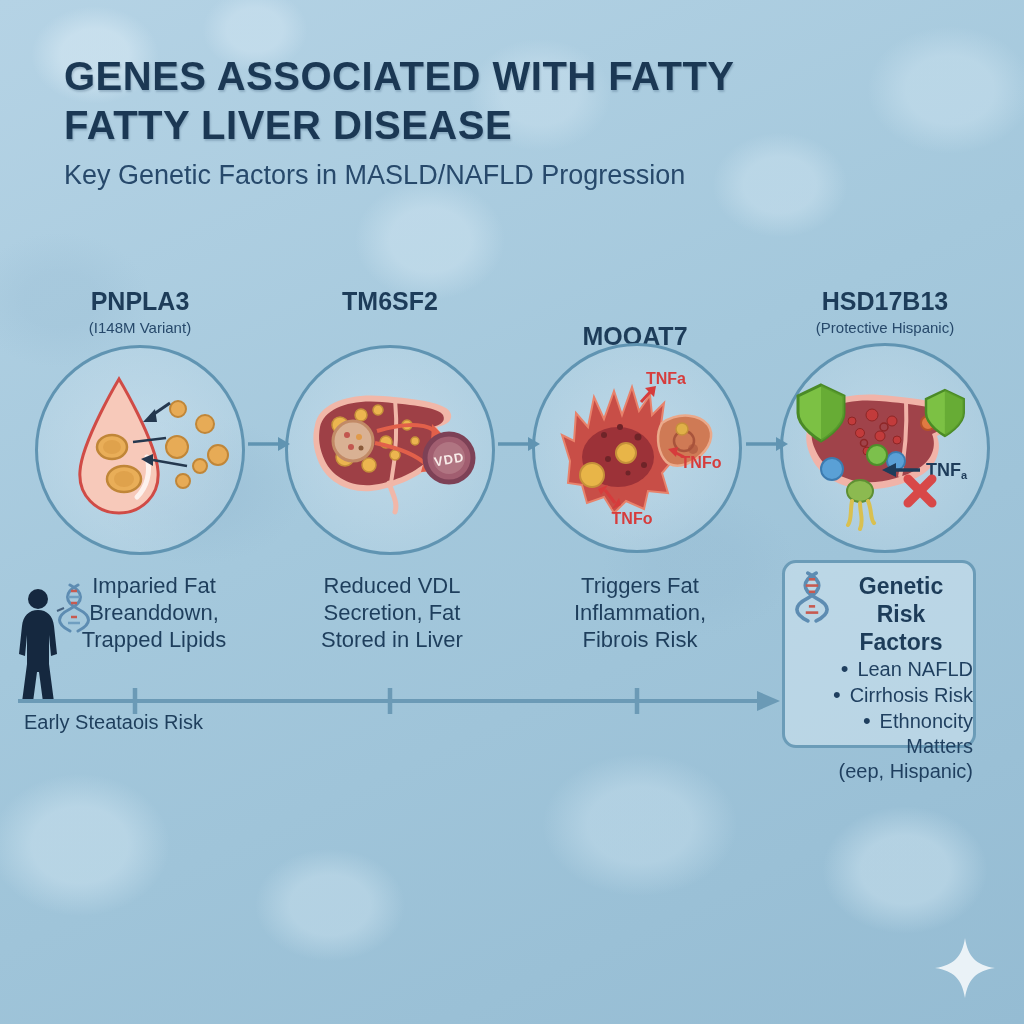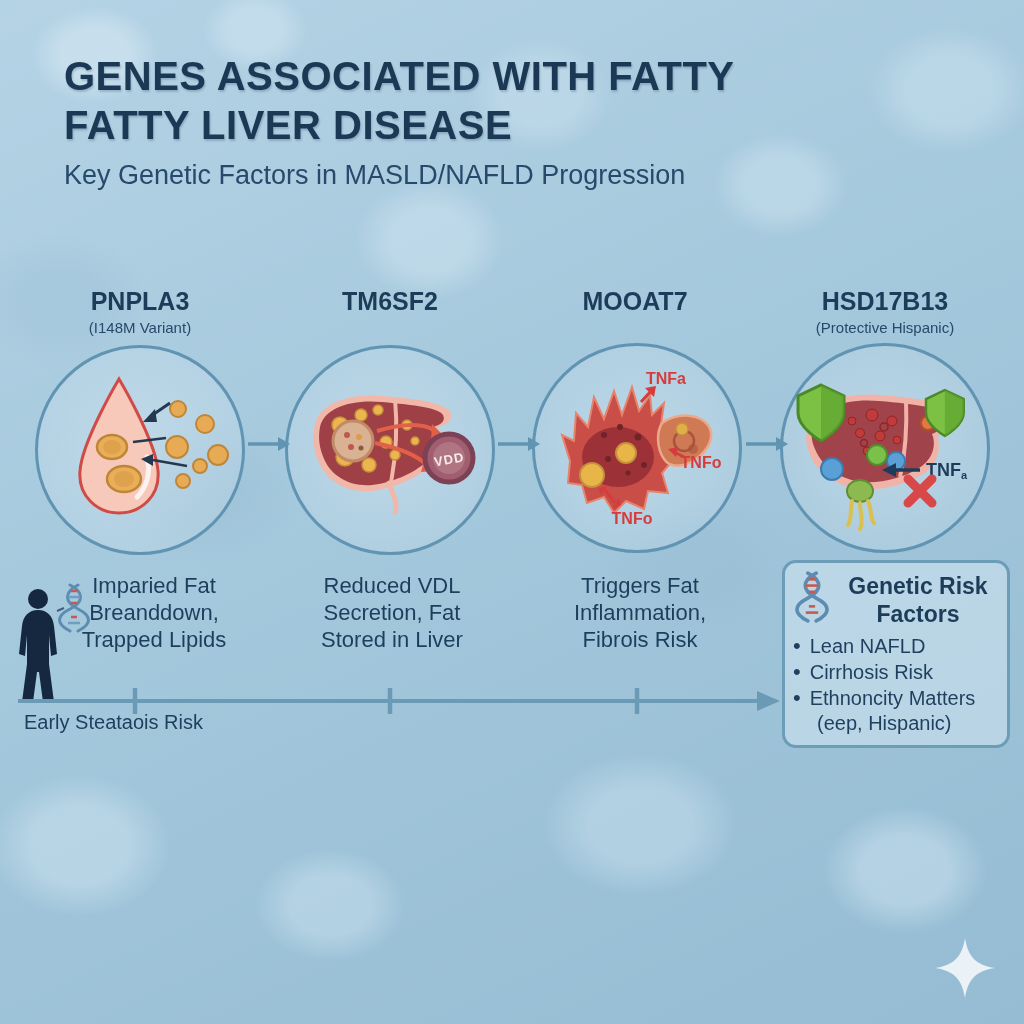--- a/index.html
+++ b/index.html
@@ -26,43 +26,43 @@
   .abs { position:absolute; }
   
   .title { left:64px; top:52px; font-size:40px; font-weight:bold; letter-spacing:.5px;
            color:#1b3854; line-height:49px; text-shadow:1px 2px 2px rgba(25,55,85,.22); }
   .title span { display:block; }
   .subtitle { left:64px; top:160px; font-size:27px; color:#27496b; }
   
   .gene-col { top:287px; width:220px; text-align:center; color:#1d3c59; }
   .gene-name { font-size:25px; font-weight:bold; }
   .gene-variant { font-size:15px; font-weight:normal; color:#27496b; margin-top:3px; }
-  .gc1{left:30px;} .gc2{left:280px;} .gc3{left:525px;} .gc4{left:775px;}
+  .gc1{left:30px;} .gc2{left:280px;} .gc3{left:525px;margin-top:35px;} .gc4{left:775px;}
   
   .circle { width:210px; height:210px; border:3px solid #6094b2; border-radius:50%;
             background:radial-gradient(circle, rgba(228,240,248,.40), rgba(214,233,243,.12)); }
   .c1{left:35px; top:345px;} .c2{left:285px; top:345px;} .c3{left:532px; top:343px;} .c4{left:780px; top:343px;}
   .circle svg { position:absolute; left:-3px; top:-3px; }
   
   .flow-arrow { top:434px; }
   .fa1{left:246px;} .fa2{left:496px;} .fa3{left:744px;}
   
   .desc { top:572px; width:224px; text-align:center; font-size:22px; line-height:27px; color:#1e3e5c; }
   .desc span { display:block; }
   .d1{left:42px;} .d2{left:280px;} .d3{left:528px;}
   
   .timeline-label { left:24px; top:711px; font-size:20px; color:#1e3e5c; }
   
-  .risk-box { left:782px; top:560px; width:228px; height:188px; border:3px solid #6b9cb8;
+  .risk-box { left:782px; top:560px; width:194px; height:188px; border:3px solid #6b9cb8;
               border-radius:14px; background:rgba(216,233,243,.50); }
   .risk-head { position:relative; padding:9px 6px 0 50px; text-align:center;
                font-size:23px; font-weight:bold; color:#1d3c59; line-height:28px; }
   .risk-head span { display:block; }
   .risk-dna { position:absolute; left:8px; top:8px; }
-  .risk-list { list-style:none; margin-top:5px; padding-left:8px; }
+  .risk-list { list-style:none; padding-left:8px;text-align:right; }
   .risk-list li { font-size:20px; line-height:25px; color:#1f3f5f; }
   .risk-list li .bullet-text::before { content:"\2022"; font-size:22px; margin-right:9px; }
   .b-sub { display:block; padding-left:24px; }
   .b-sub:empty { display:none; }
   text { font-family:"Liberation Sans", sans-serif; }
 </style>
 </head>
 <body>
 
 <div class="canvas">

